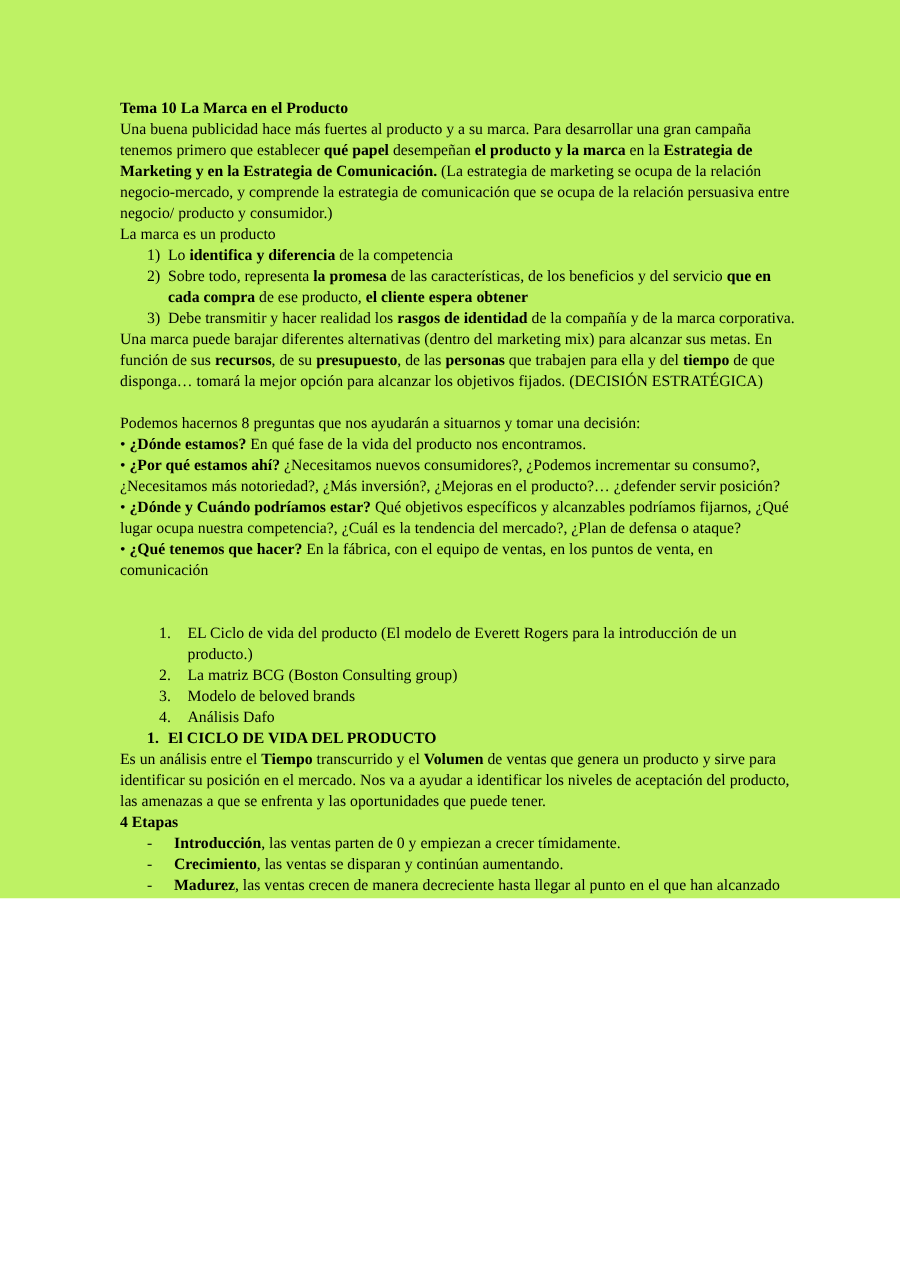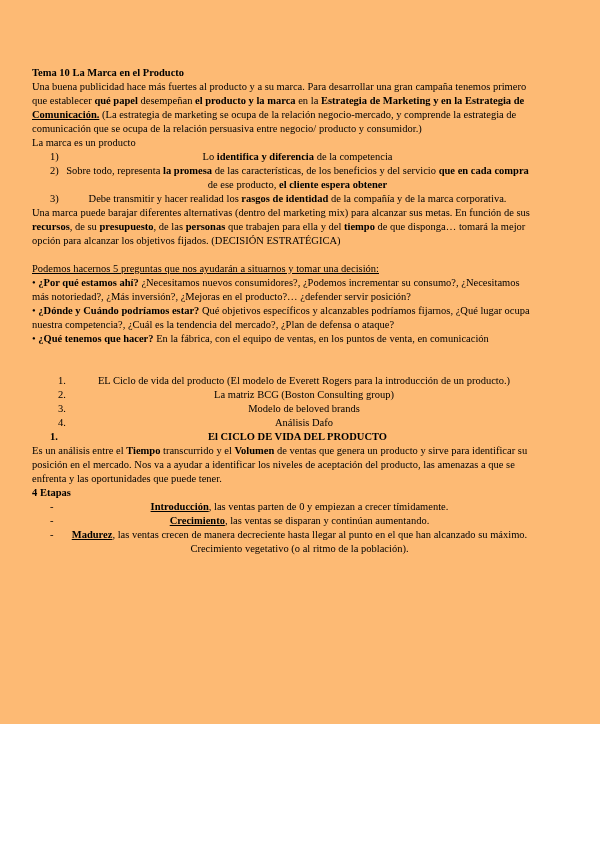--- a/index.html
+++ b/index.html
@@ -1,40 +1,40 @@
 <!DOCTYPE html>
 <html><head>
 <meta charset="utf-8">
 <style>
   * { box-sizing: border-box; }
   html, body { margin: 0; padding: 0; }
   body { background: #ffffff; }
   .page {
     width: 600px;
-    height: 724px;
-    background: #fdba74;
-    padding: 66px 69px 0 32px;
+    height: 599px;
+    background: #bef264;
+    padding: 66px 69px 0 80px;
     font-family: "Liberation Serif", "DejaVu Serif", serif;
     font-size: 10.5px;
     line-height: 14px;
     color: #000000;
     overflow: hidden;
   }
   .para { margin: 0; text-align: left; }
   .b { font-weight: bold; }
-  .u { text-decoration: underline; text-underline-offset: 1px; }
+  .u { text-underline-offset: 1px; }
   .li { display: flex; }
   .li .marker { flex: none; }
   .ind-a { padding-left: 18px; }
   .ind-a .marker { width: 14px; }
   .ind-b { padding-left: 26px; }
   .ind-b .marker { width: 19px; }
   .ind-c { padding-left: 18px; }
   .ind-c .marker { width: 18px; }
-  .li-text { flex: 1; text-align: center; }
+  .li-text { flex: 1; }
   .spacer { width: 100%; }
 </style>
 </head>
 <body>
 
 <div class="page">
   <div>
       <p class="para"><span class="b">Tema 10 La Marca en el Producto</span></p>
       <p class="para"><span>Una buena publicidad hace más fuertes al producto y a su marca. Para desarrollar una gran campaña tenemos primero que establecer </span><span class="b">qué papel</span><span> desempeñan </span><span class="b">el producto y la marca</span><span> en la </span><span class="b">Estrategia de Marketing y en la Estrategia de </span><span class="b u">Comunicación.</span><span> (La estrategia de marketing se ocupa de la relación negocio-mercado, y comprende la estrategia de comunicación que se ocupa de la relación persuasiva entre negocio/ producto y consumidor.)</span></p>
       <p class="para"><span>La marca es un producto</span></p>
@@ -45,21 +45,22 @@
       <div class="li ind-a">
         <span class="marker">2)</span>
         <span class="li-text"><span>Sobre todo, representa </span><span class="b">la promesa</span><span> de las características, de los beneficios y del servicio </span><span class="b">que en cada compra</span><span> de ese producto, </span><span class="b">el cliente espera obtener</span></span>
       </div>
       <div class="li ind-a">
         <span class="marker">3)</span>
         <span class="li-text"><span>Debe transmitir y hacer realidad los </span><span class="b">rasgos de identidad</span><span> de la compañía y de la marca corporativa.</span></span>
       </div>
       <p class="para"><span>Una marca puede barajar diferentes alternativas (dentro del marketing mix) para alcanzar sus metas. En función de sus </span><span class="b">recursos</span><span>, de su </span><span class="b">presupuesto</span><span>, de las </span><span class="b">personas</span><span> que trabajen para ella y del </span><span class="b">tiempo</span><span> de que disponga… tomará la mejor opción para alcanzar los objetivos fijados. (DECISIÓN ESTRATÉGICA)</span></p>
       <div class="spacer" style="height: 14px;"></div>
-      <p class="para"><span class="u">Podemos hacernos 5 preguntas que nos ayudarán a situarnos y tomar una decisión:</span></p>
+      <p class="para"><span class="u">Podemos hacernos 8 preguntas que nos ayudarán a situarnos y tomar una decisión:</span></p>
+      <p class="para"><span>• </span><span class="b">¿Dónde estamos?</span><span> En qué fase de la vida del producto nos encontramos.</span></p>
       <p class="para"><span>• </span><span class="b">¿Por qué estamos ahí?</span><span> ¿Necesitamos nuevos consumidores?, ¿Podemos incrementar su consumo?, ¿Necesitamos más notoriedad?, ¿Más inversión?, ¿Mejoras en el producto?… ¿defender servir posición?</span></p>
       <p class="para"><span>• </span><span class="b">¿Dónde y Cuándo podríamos estar?</span><span> Qué objetivos específicos y alcanzables podríamos fijarnos, ¿Qué lugar ocupa nuestra competencia?, ¿Cuál es la tendencia del mercado?, ¿Plan de defensa o ataque?</span></p>
       <p class="para"><span>• </span><span class="b">¿Qué tenemos que hacer?</span><span> En la fábrica, con el equipo de ventas, en los puntos de venta, en comunicación</span></p>
       <div class="spacer" style="height: 28px;"></div>
       <div class="li ind-b">
         <span class="marker">1.</span>
         <span class="li-text"><span>EL Ciclo de vida del producto (El modelo de Everett Rogers para la introducción de un producto.)</span></span>
       </div>
       <div class="li ind-b">
         <span class="marker">2.</span>

